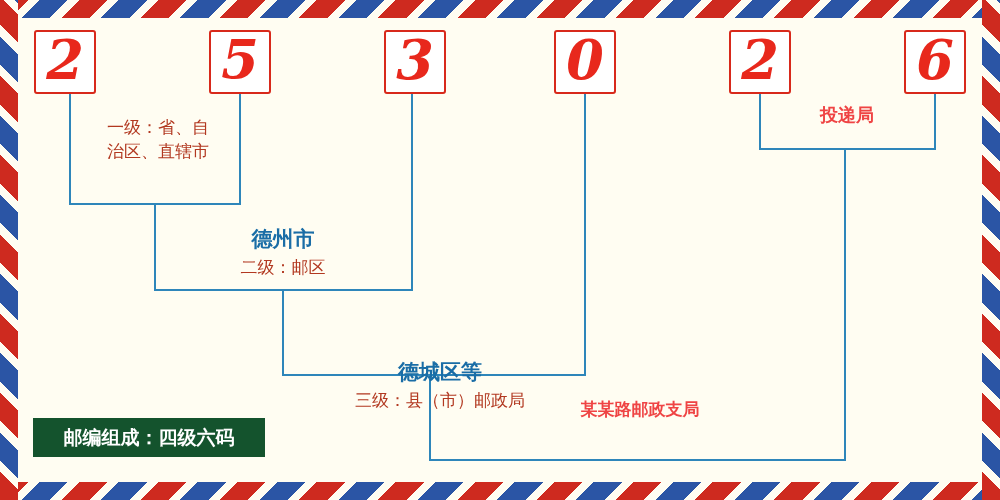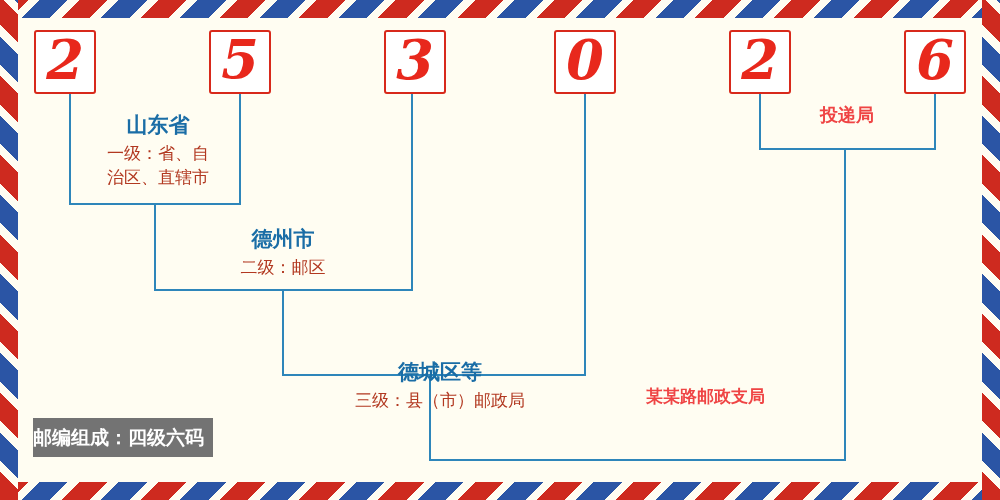--- a/index.html
+++ b/index.html
@@ -41,23 +41,23 @@
   .ln-v{width:2px;}
 
   
   .lvl{position:absolute;text-align:center;}
   .lvl-title{font-size:21px;font-weight:bold;color:#1a6da6;line-height:26px;}
   .lvl-title-sm{font-size:17px;font-weight:bold;color:#ef4444;line-height:22px;}
   .lvl-desc{font-size:17px;color:#b23820;font-weight:normal;line-height:24px;margin-top:4px;}
 
   
   .badge{
-    position:absolute;left:33px;top:418px;width:180px;height:39px;
-    background:#737373;color:#ffffff;
-    font-size:19px;font-weight:bold;line-height:39px;
+    position:absolute;left:33px;top:418px;width:232px;height:39px;
+    background:#14532d;color:#ffffff;
+    font-size:19px;font-weight:bold;line-height:39px;text-align:center;
   }
 </style>
 </head>
 <body>
 
 <div id="app">
 
   <div class="stripe stripe-h stripe-top"></div>
   <div class="stripe stripe-h stripe-bottom"></div>
   <div class="stripe stripe-v stripe-left"></div>
@@ -96,36 +96,35 @@
 
   <div class="ln ln-v" style="left:429px;top:374px;height:87px;"></div>
   <div class="ln ln-h" style="left:429px;top:459px;width:417px;"></div>
 
   <div class="ln ln-v" style="left:759px;top:94px;height:56px;"></div>
   <div class="ln ln-h" style="left:759px;top:148px;width:177px;"></div>
   <div class="ln ln-v" style="left:934px;top:94px;height:56px;"></div>
   <div class="ln ln-v" style="left:844px;top:148px;height:313px;"></div>
 
   <div class="lvl" style="left:58px;top:112px;width:200px;">
-    <div class="lvl-title">山东省</div>
     <div class="lvl-desc">一级：省、自</div>
     <div class="lvl-desc" style="margin-top:0;">治区、直辖市</div>
   </div>
 
   <div class="lvl" style="left:183px;top:226px;width:200px;">
     <div class="lvl-title">德州市</div>
     <div class="lvl-desc">二级：邮区</div>
   </div>
 
   <div class="lvl" style="left:315px;top:311px;width:250px;margin-top:48px;">
     <div class="lvl-title">德城区等</div>
     <div class="lvl-desc">三级：县（市）邮政局</div>
   </div>
 
-  <div class="lvl" style="left:515px;top:386px;width:250px;text-align:right;">
+  <div class="lvl" style="left:515px;top:399px;width:250px;">
     <div class="lvl-title-sm">某某路邮政支局</div>
   </div>
 
   <div class="lvl" style="left:772px;top:104px;width:150px;">
     <div class="lvl-title-sm" style="font-size:18px;">投递局</div>
   </div>
 
   <div class="badge">邮编组成：四级六码</div>
 
 </div>

